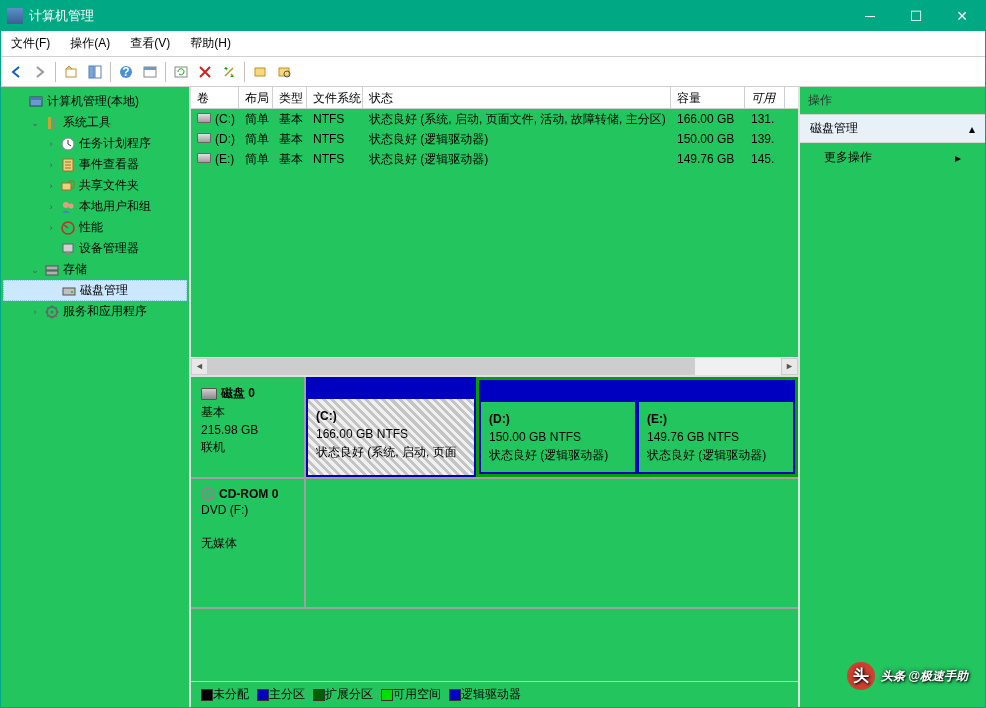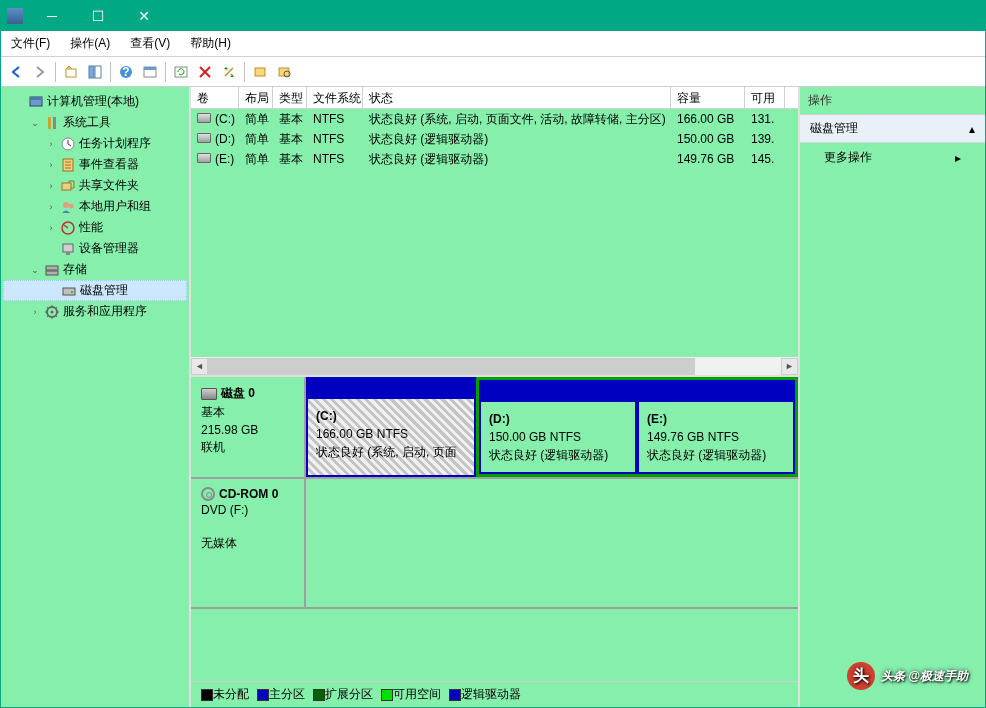--- a/index.html
+++ b/index.html
@@ -11,21 +11,21 @@
 .titlebar-btns { display: flex; height: 100%; }
 .titlebar-btn { width: 46px; display: flex; align-items: center; justify-content: center; color: #fff; font-size: 14px; }
 
 .menubar { background: #fff; height: 26px; display: flex; align-items: center; border-bottom: 1px solid #d0d0d0; }
 .menu-item { padding: 4px 10px; cursor: default; }
 
 .toolbar { background: #fff; height: 30px; display: flex; align-items: center; padding: 0 4px; gap: 2px; border-bottom: 1px solid #d0d0d0; }
 .tool-btn { width: 22px; height: 22px; display: flex; align-items: center; justify-content: center; border: 1px solid transparent; }
 .tool-sep { width: 1px; height: 20px; background: #c0c0c0; margin: 0 2px; }
 
-.content { flex: 1; display: flex; background: #86efac; min-height: 0; }
+.content { flex: 1; display: flex; background: #22c55e; min-height: 0; }
 .tree-panel { width: 190px; border-right: 2px solid #e0e0e0; padding: 4px 2px; overflow: auto; }
 .tree-item { display: flex; align-items: center; padding: 2px 0; cursor: default; white-space: nowrap; }
 .tree-item.selected { background: #cce8ff; border: 1px dotted #99c9ef; padding: 1px 0; }
 .tree-indent { display: inline-block; }
 .tree-toggle { width: 12px; text-align: center; color: #555; font-size: 9px; cursor: pointer; }
 .tree-icon { width: 16px; height: 16px; margin: 0 3px; display: inline-flex; align-items: center; justify-content: center; }
 
 .middle-panel { flex: 1; display: flex; flex-direction: column; border-right: 2px solid #e0e0e0; min-width: 0; }
 .volume-list { flex: 0 0 290px; display: flex; flex-direction: column; border-bottom: 2px solid #e0e0e0; min-height: 0; }
 .vol-header { display: flex; background: #fff; border-bottom: 1px solid #d0d0d0; height: 22px; }
@@ -66,20 +66,21 @@
 .wm-av { width:28px; height:28px; border-radius:50%; background:#d04030; display:inline-flex; align-items:center; justify-content:center; color:#fff; font-size:16px; font-style:normal;}
 
 svg { vertical-align: middle; }
 </style>
 </head>
 <body>
 
 <div class="window">
   <div class="titlebar">
     <div class="titlebar-icon"></div>
+    <div class="titlebar-title">计算机管理</div>
     <div class="titlebar-btns">
       <div class="titlebar-btn">─</div>
       <div class="titlebar-btn">☐</div>
       <div class="titlebar-btn close-btn">✕</div>
     </div>
   </div>
 
   <div class="menubar">
     <div class="menu-item">文件(F)</div>
     <div class="menu-item">操作(A)</div>
@@ -285,21 +286,21 @@
 
     <div class="middle-panel">
       <div class="volume-list">
         <div class="vol-header" id="volh">
             <div class="vol-col" style="width: 48px;">卷</div>
             <div class="vol-col" style="width: 34px;">布局</div>
             <div class="vol-col" style="width: 34px;">类型</div>
             <div class="vol-col" style="width: 56px;">文件系统</div>
             <div class="vol-col" style="width: 308px;">状态</div>
             <div class="vol-col" style="width: 74px;">容量</div>
-            <div class="vol-col" style="width: 40px;">可用</div>
+            <div class="vol-col" style="width: 40px; font-style: italic;">可用</div>
           </div>
         <div class="vol-body" id="volb">
             <div class="vol-row">
               <div class="vol-cell" style="width: 48px;"><span class="drive-icon"></span>(C:)</div>
               <div class="vol-cell" style="width: 34px;">简单</div>
               <div class="vol-cell" style="width: 34px;">基本</div>
               <div class="vol-cell" style="width: 56px;">NTFS</div>
               <div class="vol-cell" style="width: 308px;">状态良好 (系统, 启动, 页面文件, 活动, 故障转储, 主分区)</div>
               <div class="vol-cell" style="width: 74px;">166.00 GB</div>
               <div class="vol-cell" style="width: 40px;">131.</div>

